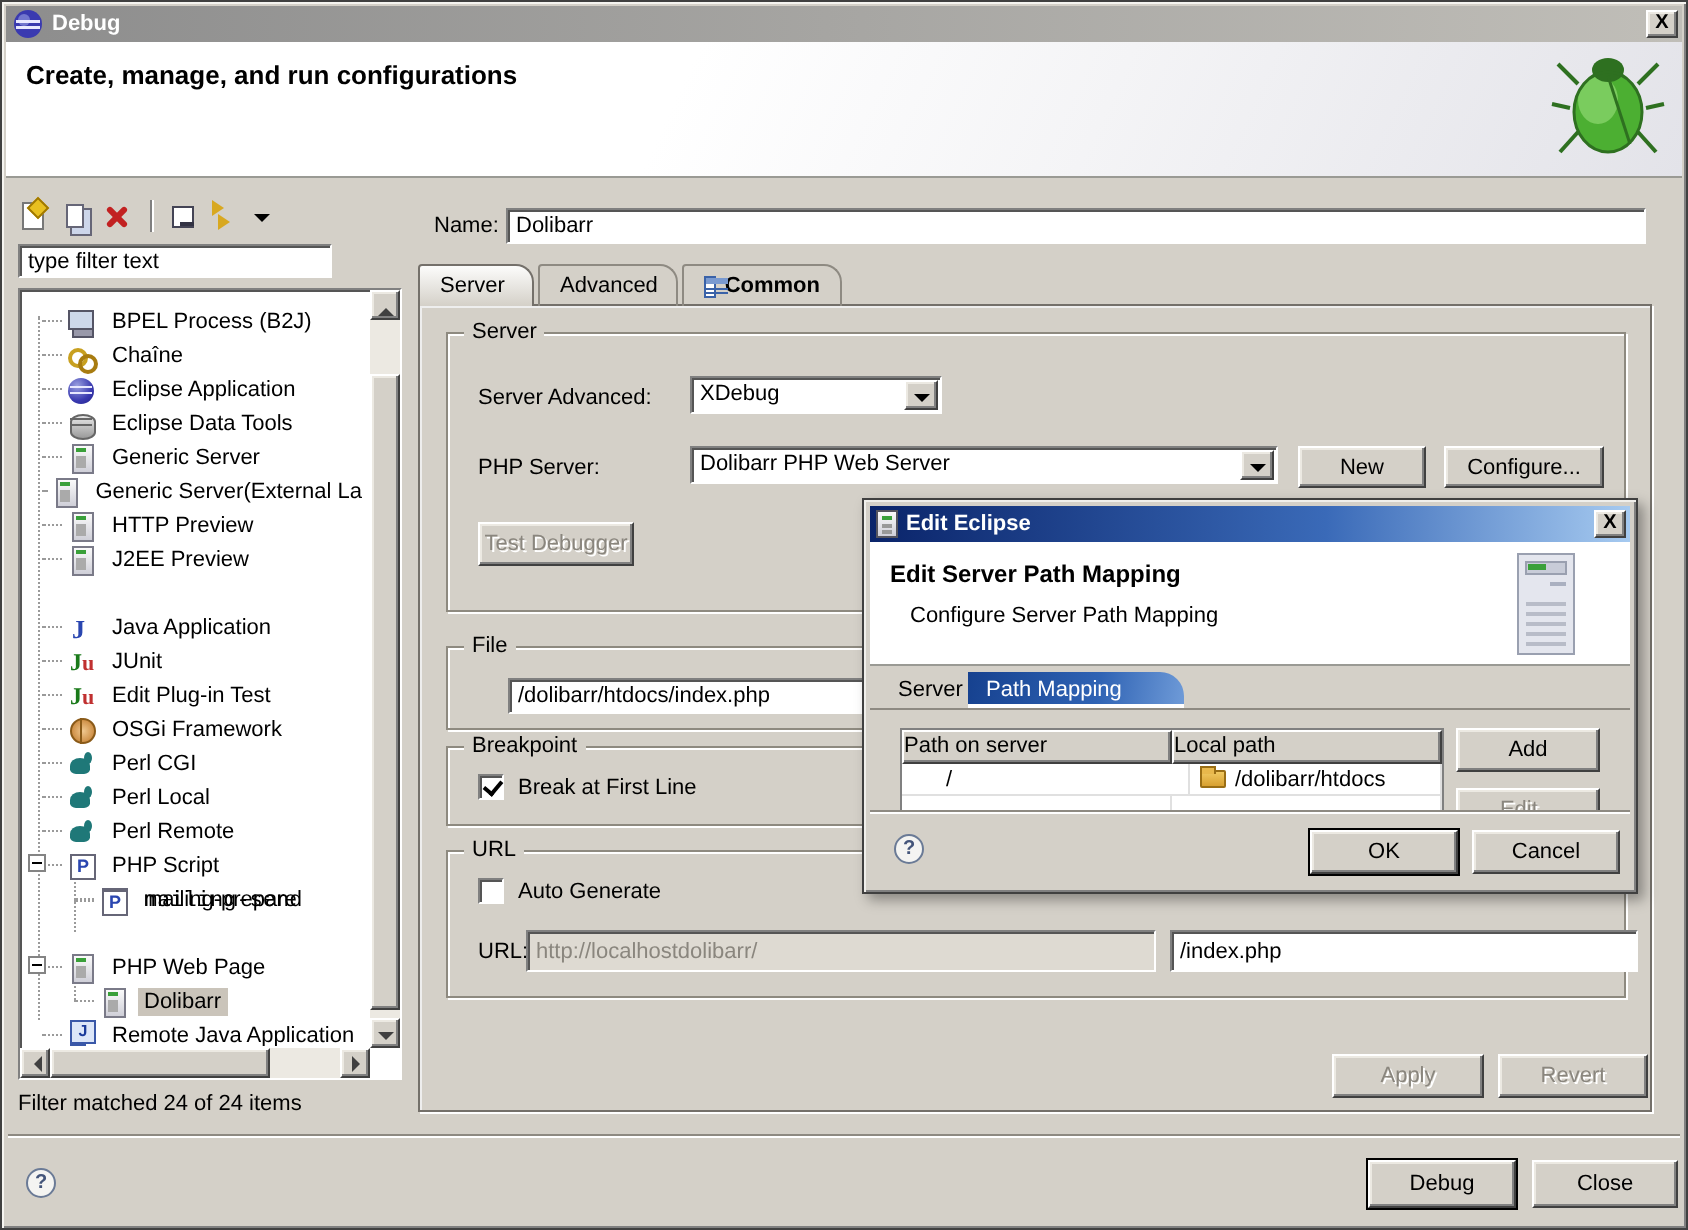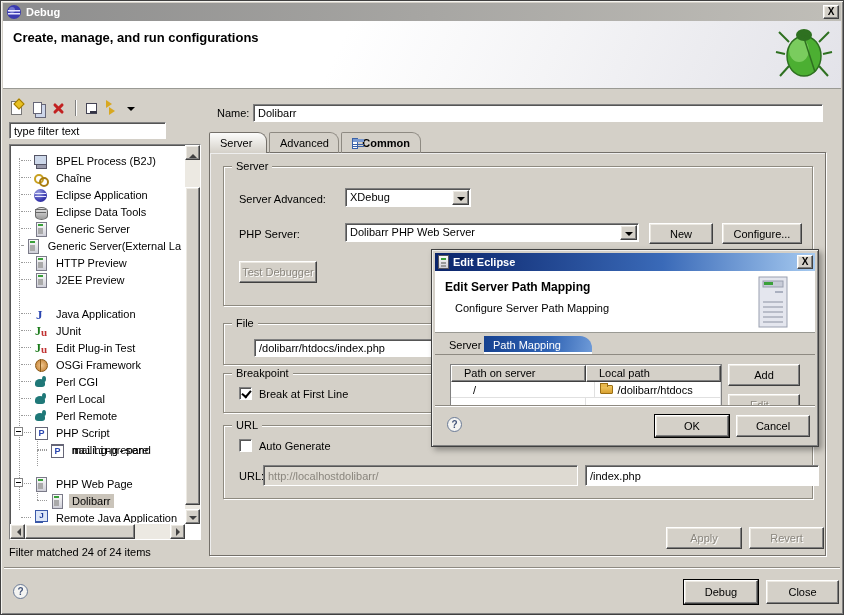--- a/index.html
+++ b/index.html
@@ -116,21 +116,21 @@
   .dticon::after{content:"";position:absolute;left:2px;top:2px;width:5px;height:2px;background:#3aa03a;box-shadow:0 4px 0 #999,0 7px 0 #999;}
   .dheader{position:absolute;left:3px;top:21px;right:3px;height:62px;background:#fff;border-bottom:1px solid #9a9a94;}
   .dheader .h1{position:absolute;left:10px;top:9px;font-size:12px;font-weight:bold;}
   .dheader .h2{position:absolute;left:20px;top:31px;}
   .dtab{position:absolute;top:86px;height:18px;display:flex;align-items:center;padding:0 9px;z-index:2;}
   .dtab.active{background:linear-gradient(100deg,#16418f,#2f63b4 60%,#6f9bd8);color:#fff;border-radius:0 12px 0 0;box-shadow:inset 0 -2px 0 #fff;}
   .dtabline{position:absolute;left:3px;top:104px;right:3px;height:1px;background:#8e8a82;}
   .dtable{position:absolute;left:18px;top:114px;width:272px;background:#fff;border:1px solid #808080;}
   .dtable .hrow{display:flex;height:17px;}
   .dtable .hcell{flex:1;background:#d4d0c8;border:1px solid;border-color:#fff #404040 #404040 #fff;
-                 box-shadow:inset -1px -1px 0 #808080;padding:1px 12px;}
+                 box-shadow:inset -1px -1px 0 #808080;padding:1px 0;}
   .dtable .drow{display:flex;height:16px;border-bottom:1px solid #e0e0e0;}
   .dtable .dcell{flex:1;padding:1px 5px;display:flex;align-items:center;gap:5px;border-right:1px solid #e0e0e0;}
   .folder{position:relative;width:13px;height:9px;background:linear-gradient(#f0c860,#d8a030);border:1px solid #9a6e14;border-radius:1px;flex:0 0 13px;}
   .folder::before{content:"";position:absolute;left:-1px;top:-3px;width:6px;height:3px;background:#e8b84c;border:1px solid #9a6e14;border-bottom:none;}
   .dbottom{position:absolute;left:3px;bottom:3px;right:3px;height:38px;background:#d4d0c8;z-index:5;
            border-top:1px solid #8e8a82;box-shadow:inset 0 1px 0 #fff;}
   
   .footsep{position:absolute;left:3px;top:566px;right:3px;height:2px;border-top:1px solid #8e8a82;border-bottom:1px solid #fff;}
 </style>
 </head>

